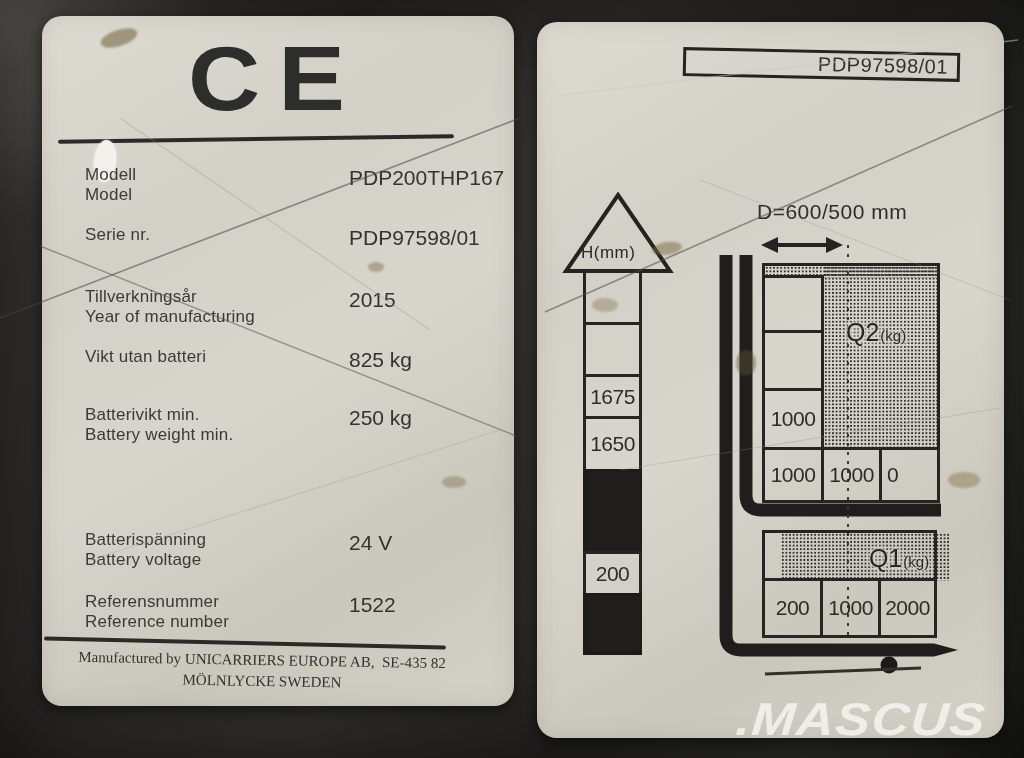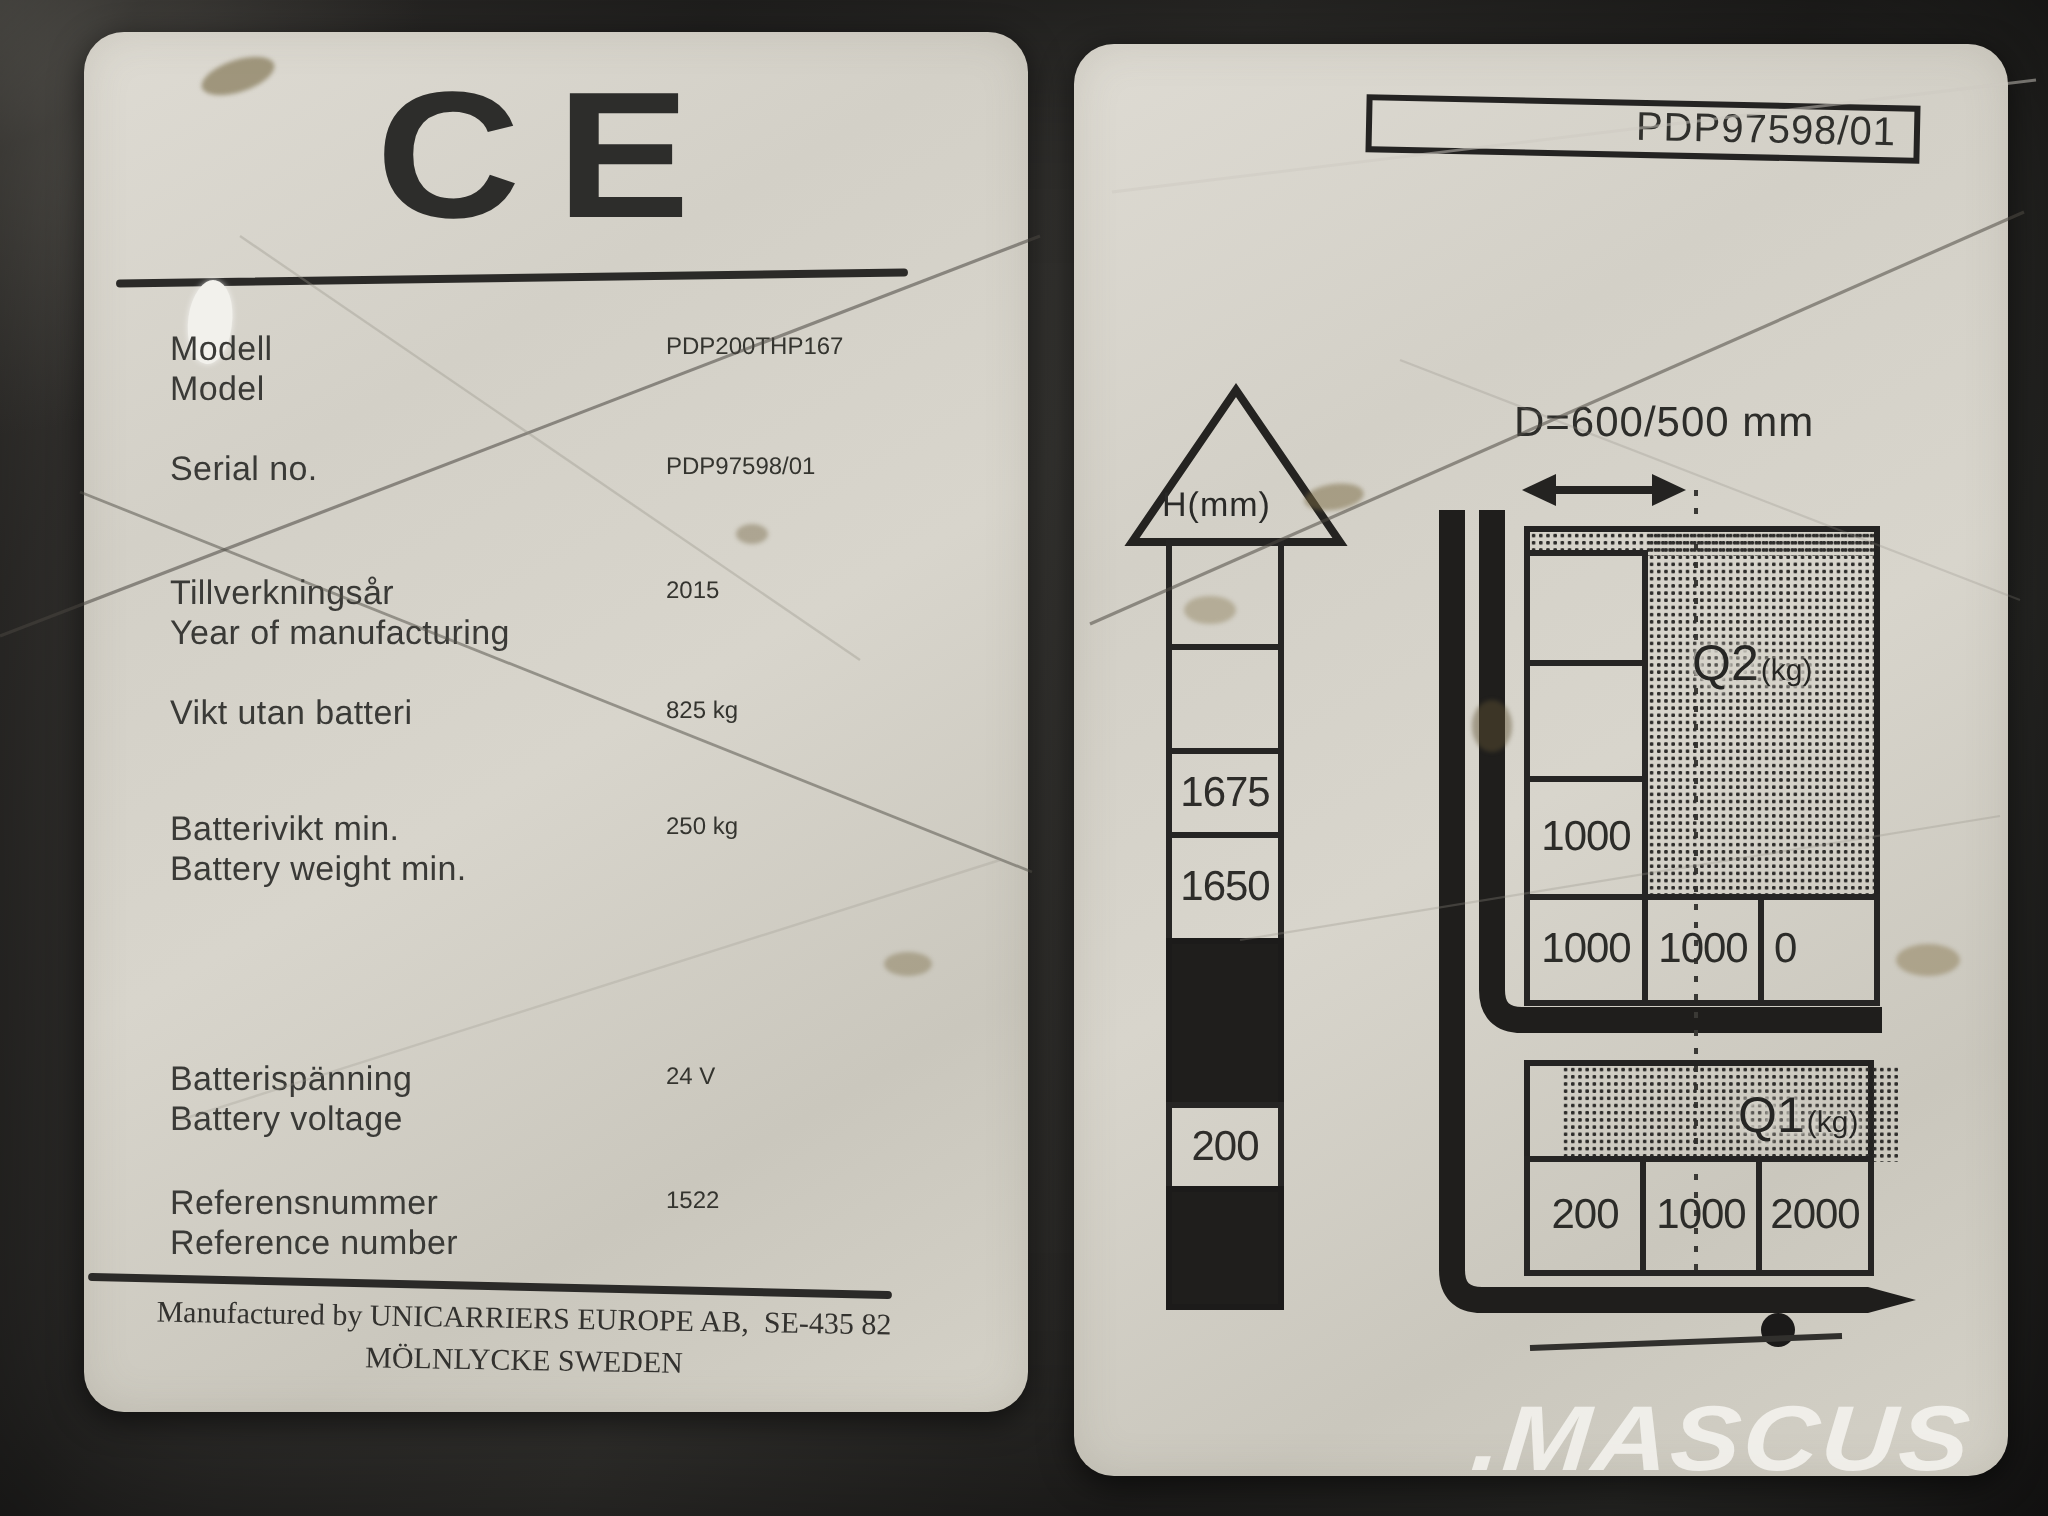--- a/index.html
+++ b/index.html
@@ -31,21 +31,21 @@
   .ce {
     position:absolute; left:146px; top:12px;
     font-size:100px; line-height:1.0; font-weight:bold;
     letter-spacing:18px; color:#2d2d2b; transform:scaleY(.9);
   }
   .rule { position:absolute; height:4px; background:#2b2a28; border-radius:2px; }
   .rule-top    { left:16px; top:121px; width:396px; transform:rotate(-0.8deg); }
   .rule-bottom { left:2px;  top:625px; width:402px; transform:rotate(1.3deg); }
   .spec-row { position:absolute; left:43px; width:420px; }
   .spec-sv, .spec-en { font-size:17px; line-height:20px; color:#3a3a37; letter-spacing:.2px; }
-  .spec-value { position:absolute; left:248px; top:1px; font-size:12px; color:#34342f; white-space:nowrap; }
+  .spec-value { position:absolute; left:264px; top:1px; font-size:21px; color:#34342f; white-space:nowrap; }
   .mfr {
     position:absolute; left:12px; right:44px; text-align:center;
     font-family:"Liberation Serif", serif; font-size:15px; line-height:21px;
     color:#33322f; transform:rotate(1.0deg); white-space:pre-wrap;
   }
   .mfr-1 { top:634px; } .mfr-2 { top:655px; }
   .paint-drip {
     position:absolute; left:52px; top:124px; width:22px; height:42px;
     background:#f2f1ec; border-radius:48% 52% 46% 54%; transform:rotate(8deg);
     box-shadow:0 0 3px rgba(255,255,255,.7);
@@ -111,21 +111,21 @@
   <div class="ce">CE</div>
   <div class="rule rule-top"></div>
   <div class="paint-drip"></div>
 
   <div class="spec-row" style="top:149px">
     <div class="spec-sv">Modell</div>
     <div class="spec-en">Model</div>
     <div class="spec-value">PDP200THP167</div>
   </div>
   <div class="spec-row" style="top:209px">
-    <div class="spec-en">Serial no.</div>
+    <div class="spec-sv">Serie nr.</div>
     <div class="spec-value">PDP97598/01</div>
   </div>
   <div class="spec-row" style="top:271px">
     <div class="spec-sv">Tillverkningsår</div>
     <div class="spec-en">Year of manufacturing</div>
     <div class="spec-value">2015</div>
   </div>
   <div class="spec-row" style="top:331px">
     <div class="spec-sv">Vikt utan batteri</div>
     <div class="spec-value">825 kg</div>

